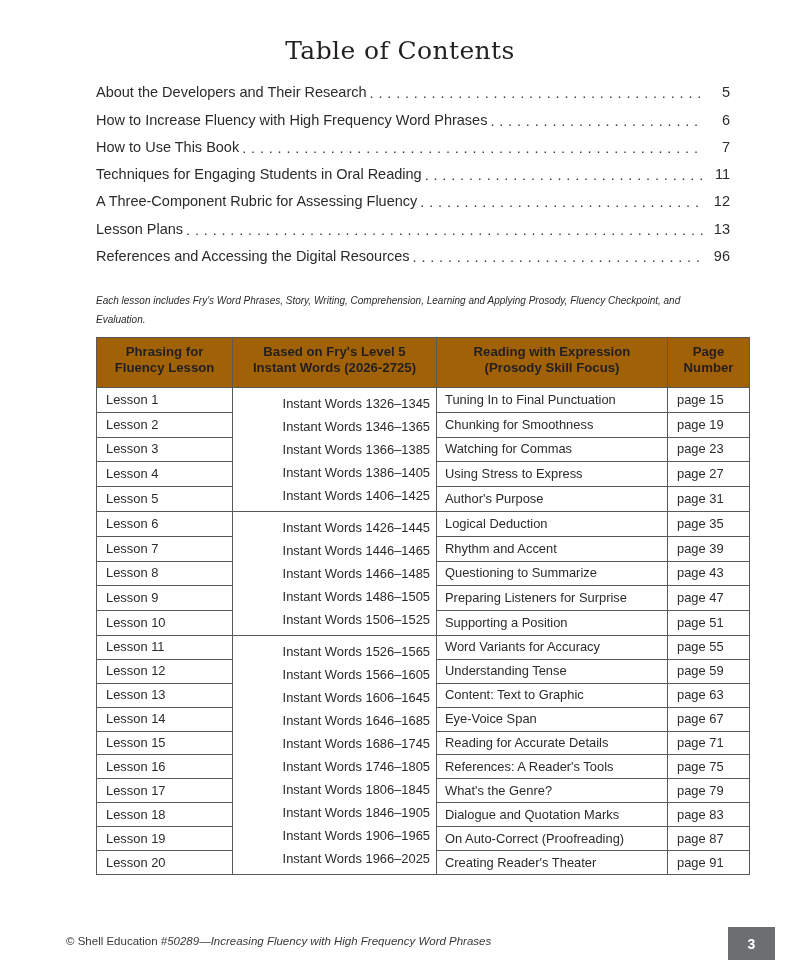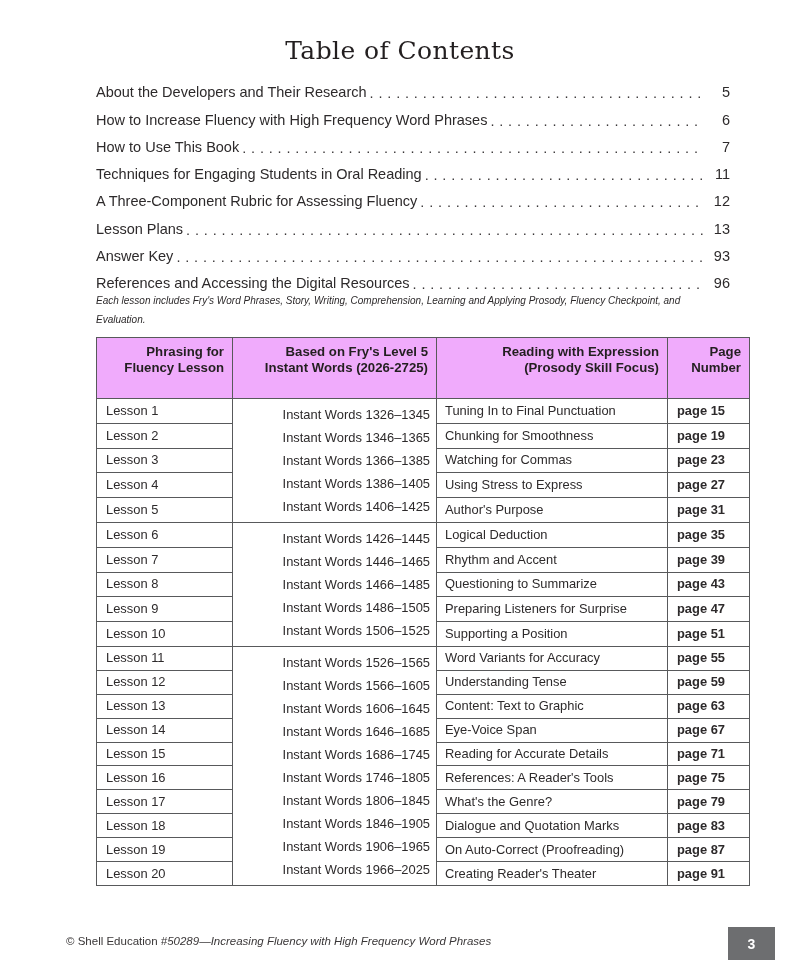--- a/index.html
+++ b/index.html
@@ -101,26 +101,26 @@
     border-collapse: collapse;
     table-layout: fixed;
     border: 1.5px solid #58595b;
   }
   .toc-table col.c1 { width: 136px; }
   .toc-table col.c2 { width: 204px; }
   .toc-table col.c3 { width: 231px; }
   .toc-table col.c4 { width: 82px; }
 
   .toc-table th {
-    background: #f0abfc;
+    background: #a16207;
     border: 1px solid #58595b;
     font-size: 13.2px;
     font-weight: bold;
-    text-align: right;
-    padding: 6px 8px 23px 8px;
+    text-align: center;
+    padding: 6px 8px 12px 8px;
     line-height: 15.5px;
     vertical-align: top;
     color: #231f20;
   }
   .toc-table td {
     border: 1px solid #58595b;
     font-size: 12.9px;
     padding: 3px 8px 4px 8px;
     height: 14px;
     line-height: 15px;
@@ -129,21 +129,21 @@
     background: #ffffff;
   }
   .toc-table td.lesson { padding-left: 9px; }
   .toc-table td.words {
     text-align: right;
     vertical-align: middle;
     padding: 4px 6px;
     line-height: 23px;
   }
   .toc-table td.words .wline { display: block; white-space: nowrap; }
-  .toc-table td.pagecell { padding-left: 9px; font-weight: bold; }
+  .toc-table td.pagecell { padding-left: 9px; }
 
   .thead-sub { display: block; }
 
   
   .footer-left {
     position: absolute;
     left: 66px;
     top: 935px;
     font-size: 11.5px;
     color: #3a3738;
@@ -203,25 +203,20 @@
       </div>
       <div class="toc-row">
         <span class="toc-label">A Three-Component Rubric for Assessing Fluency</span>
         <span class="toc-dots"></span>
         <span class="toc-page">12</span>
       </div>
       <div class="toc-row">
         <span class="toc-label">Lesson Plans</span>
         <span class="toc-dots"></span>
         <span class="toc-page">13</span>
-      </div>
-      <div class="toc-row">
-        <span class="toc-label">Answer Key</span>
-        <span class="toc-dots"></span>
-        <span class="toc-page">93</span>
       </div>
       <div class="toc-row">
         <span class="toc-label">References and Accessing the Digital Resources</span>
         <span class="toc-dots"></span>
         <span class="toc-page">96</span>
       </div>
     </div>
 
   <div class="note">Each lesson includes Fry's Word Phrases, Story, Writing, Comprehension, Learning and Applying Prosody, Fluency Checkpoint, and Evaluation.</div>
 

